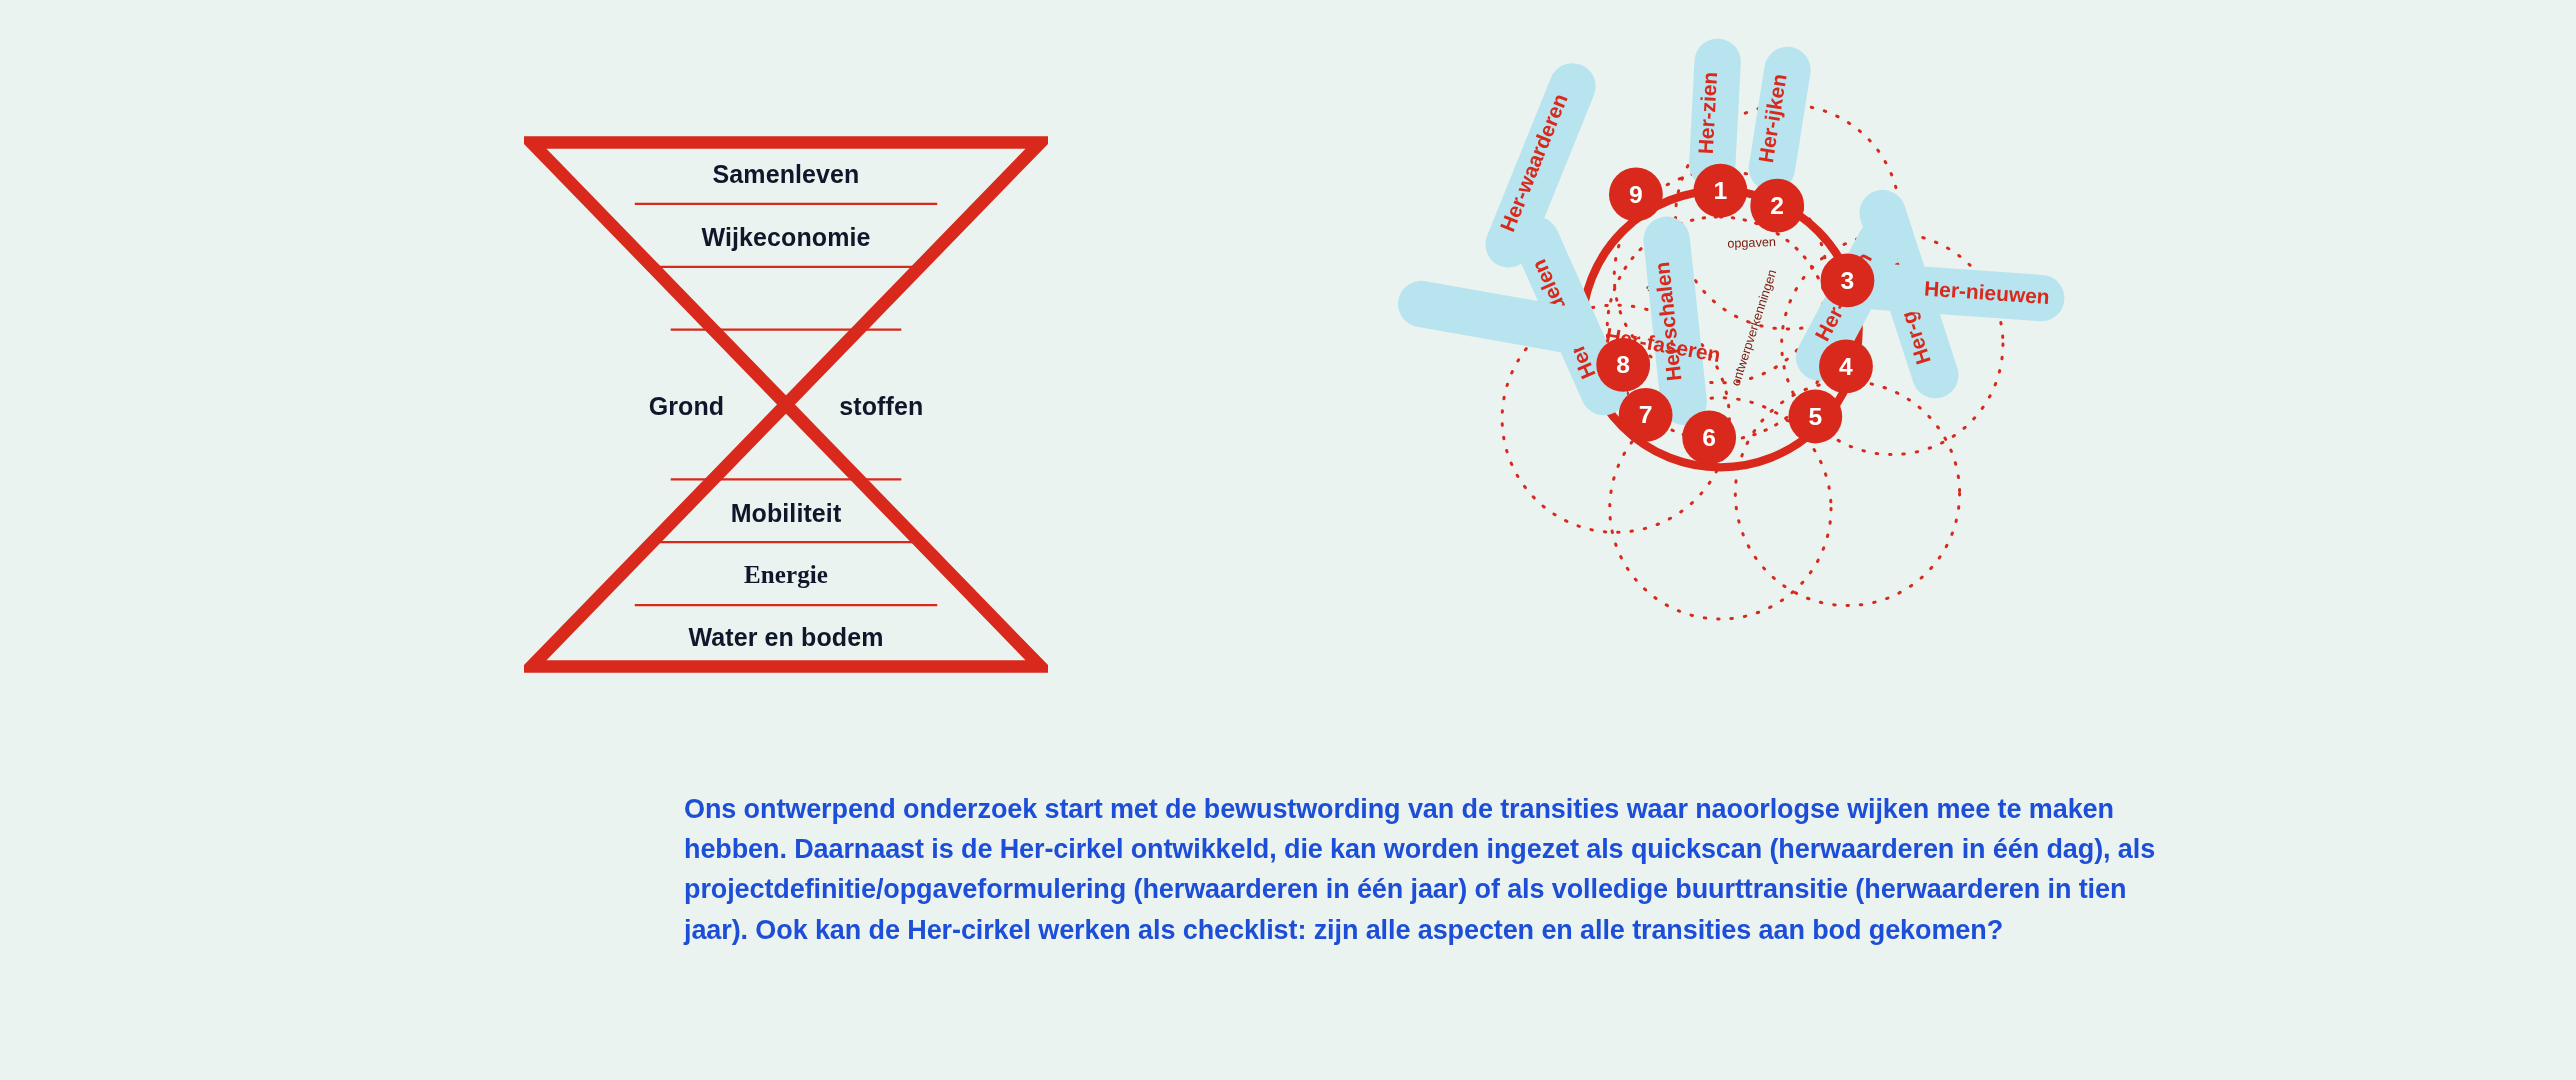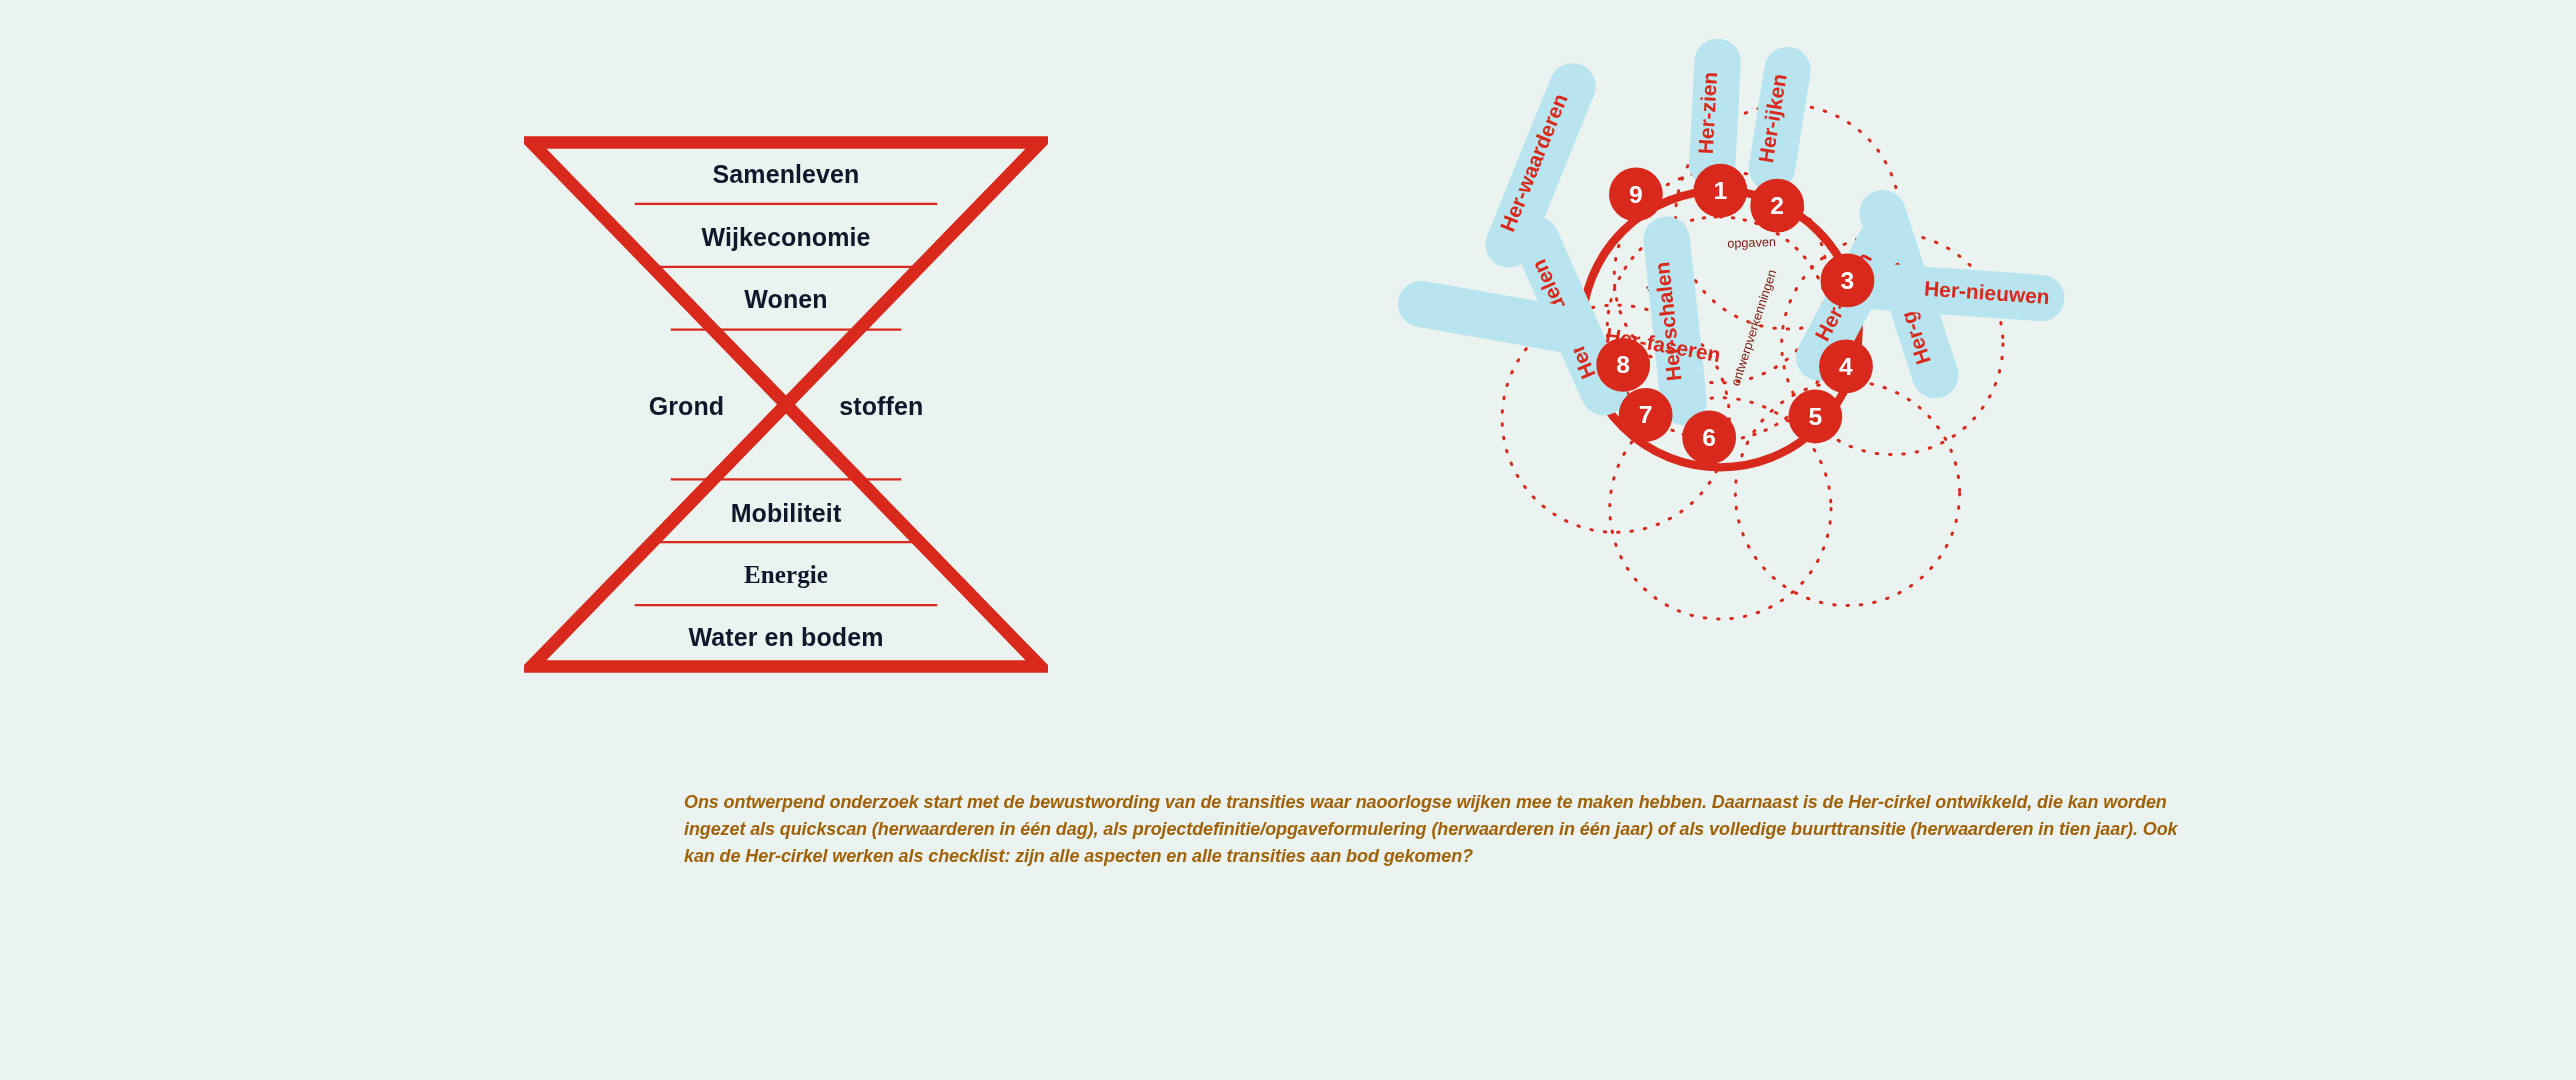--- a/index.html
+++ b/index.html
@@ -56,26 +56,25 @@
     height: 755px;
   }
   #hercirkel svg { display: block; }
 
   
   #paragraph {
     position: absolute;
     left: 684px;
     top: 789px;
     width: 1503px;
-    color: #a16207;
-    font-size: 18px;
+    color: #1d4ed8;
+    font-size: 27px;
     font-weight: 700;
     line-height: 1.49;
     letter-spacing: -0.1px;
-    font-style: italic;
   }
 </style>
 </head>
 <body>
 
 <div class="canvas">
 
   <div id="hourglass">
     <svg width="524" height="539" viewBox="0 0 700 720" xmlns="http://www.w3.org/2000/svg">
 
@@ -89,21 +88,20 @@
       </g>
 
       <g fill="none" stroke="#d8291c" stroke-width="17" stroke-linejoin="miter">
         <path d="M 10 10 L 690 10 L 350 360 Z"></path>
         <path d="M 350 360 L 690 710 L 10 710 Z"></path>
       </g>
     </svg>
 
     <div class="hg-label" style="top: 25.4px;">Samenleven</div>
     <div class="hg-label" style="top: 88px;">Wijkeconomie</div>
-    <div class="hg-label" style="top: 150px;">Wonen</div>
 
     <div class="hg-label split" style="top: 257px;">
       <span>Grond</span>
       <span>stoffen</span>
     </div>
 
     <div class="hg-label" style="top: 364px;">Mobiliteit</div>
     <div class="hg-label" style="top: 426px; font-family: Liberation Serif, serif;">Energie</div>
     <div class="hg-label" style="top: 488px;">Water en bodem</div>
   </div>

